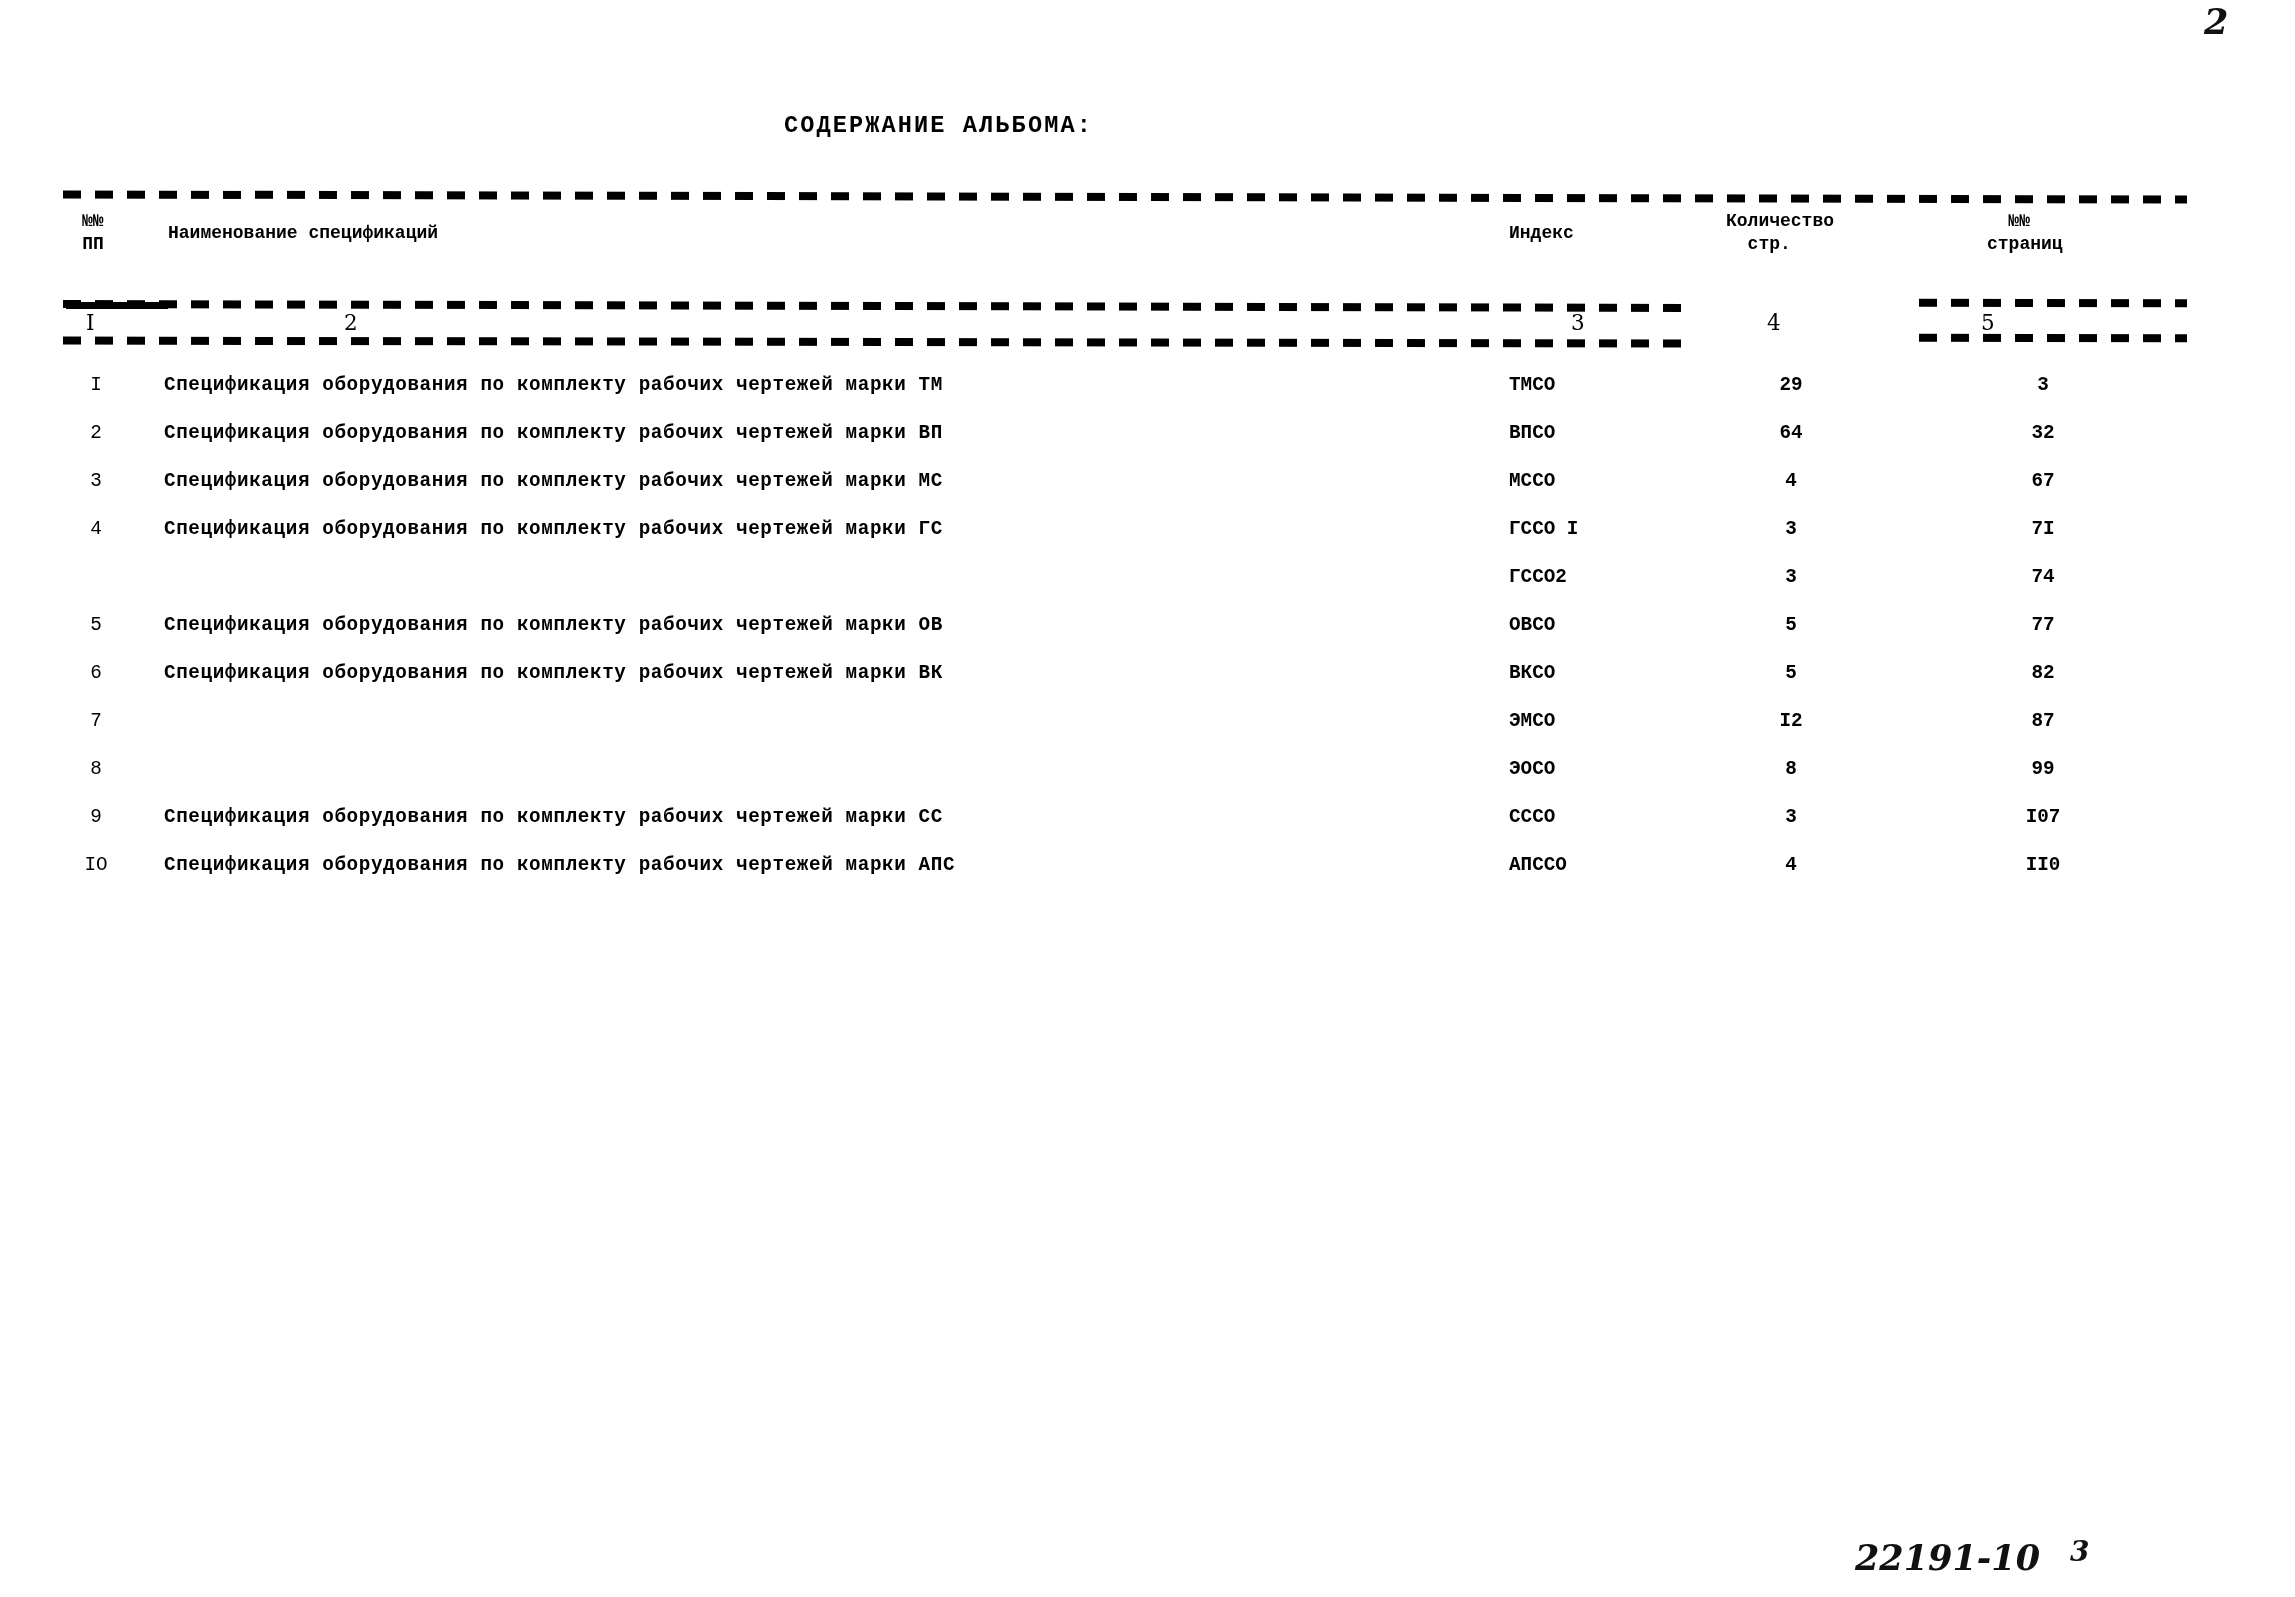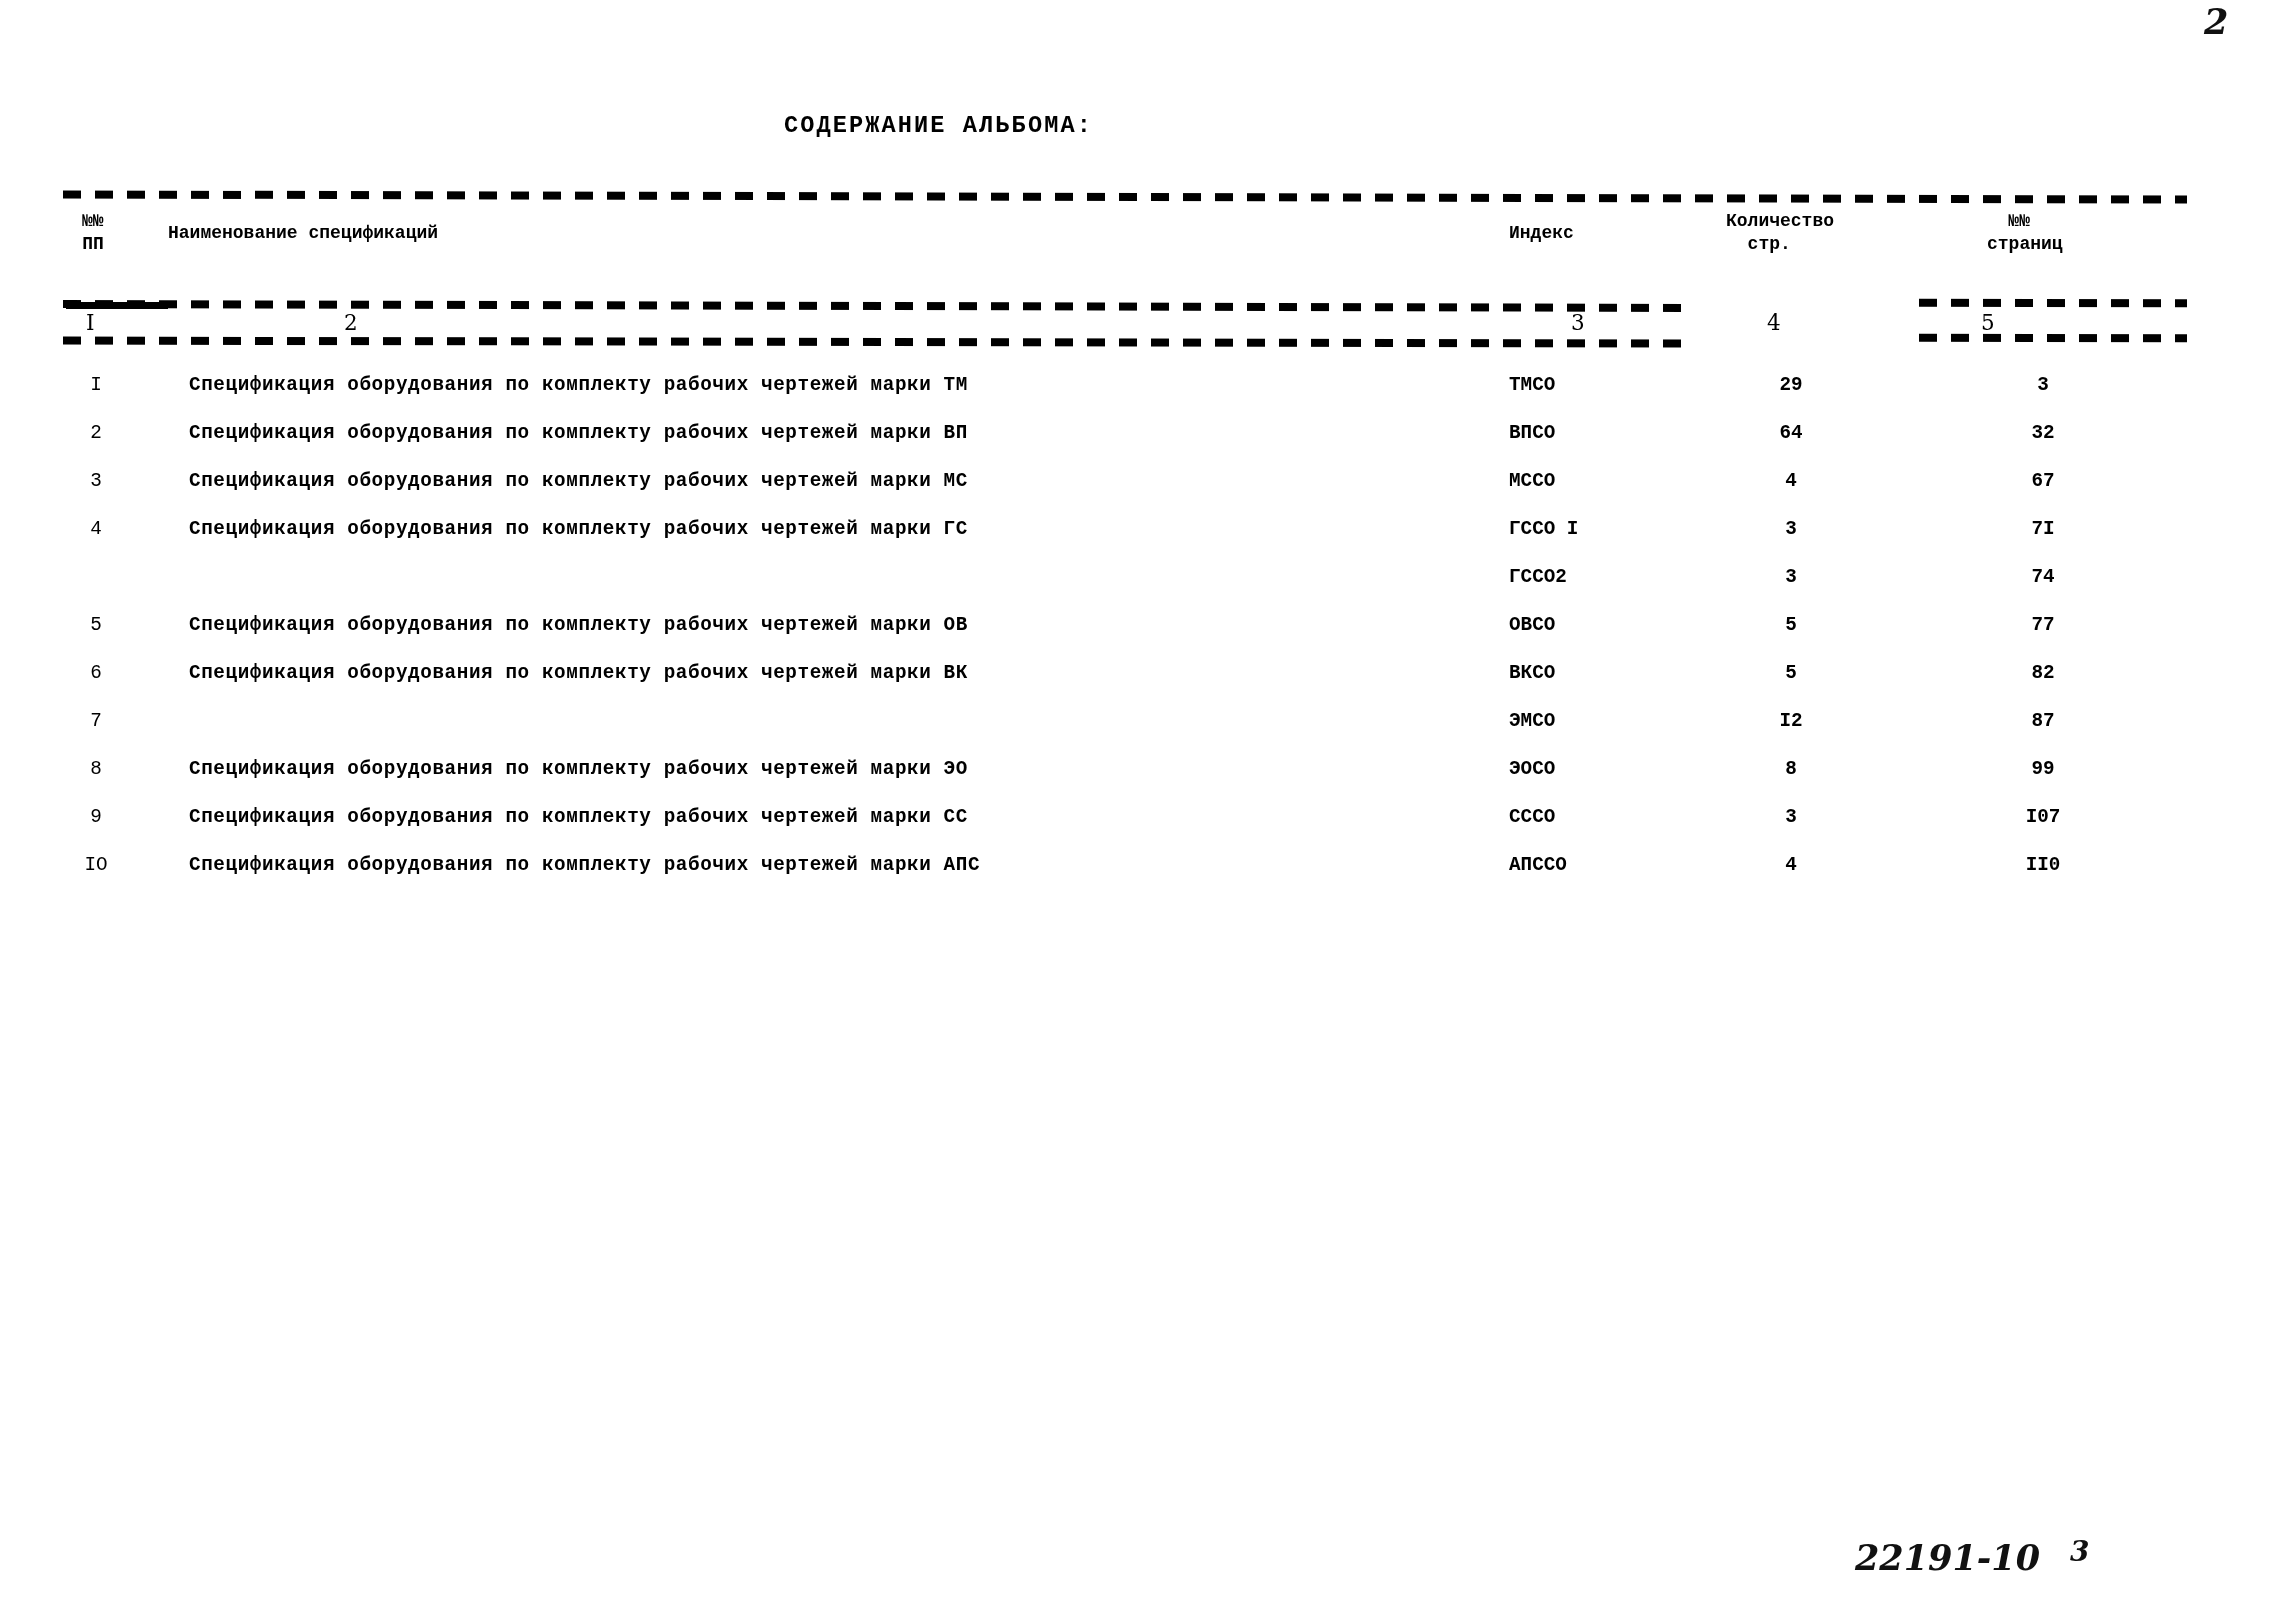--- a/index.html
+++ b/index.html
@@ -108,21 +108,21 @@
     height: 48px;
   }
   .cell {
     position: absolute;
     font-size: 19.3px;
     font-weight: bold;
     white-space: nowrap;
     line-height: 1;
   }
   .c-num   { left: 69px; width: 54px; text-align: center; font-weight: normal; }
-  .c-name  { left: 189px; letter-spacing: 0.6px; }
+  .c-name  { left: 164px; letter-spacing: 0.6px; }
   .c-index { left: 1509px; }
   .c-count { left: 1759px; width: 64px; text-align: center; }
   .c-pages { left: 2008px; width: 70px; text-align: center; }
 
   
   #footer-code {
     position: absolute;
     left: 1855px;
     top: 1537px;
     font-size: 35px;
@@ -218,21 +218,20 @@
         <div class="cell c-pages">82</div>
       </div>
       <div class="row">
         <div class="cell c-num">7</div>
         <div class="cell c-index">ЭМСО</div>
         <div class="cell c-count">I2</div>
         <div class="cell c-pages">87</div>
       </div>
       <div class="row">
         <div class="cell c-num">8</div>
-        <div class="cell c-name">Спецификация оборудования по комплекту рабочих чертежей марки ЭО</div>
         <div class="cell c-index">ЭОСО</div>
         <div class="cell c-count">8</div>
         <div class="cell c-pages">99</div>
       </div>
       <div class="row">
         <div class="cell c-num">9</div>
         <div class="cell c-name">Спецификация оборудования по комплекту рабочих чертежей марки СС</div>
         <div class="cell c-index">СССО</div>
         <div class="cell c-count">3</div>
         <div class="cell c-pages">I07</div>

